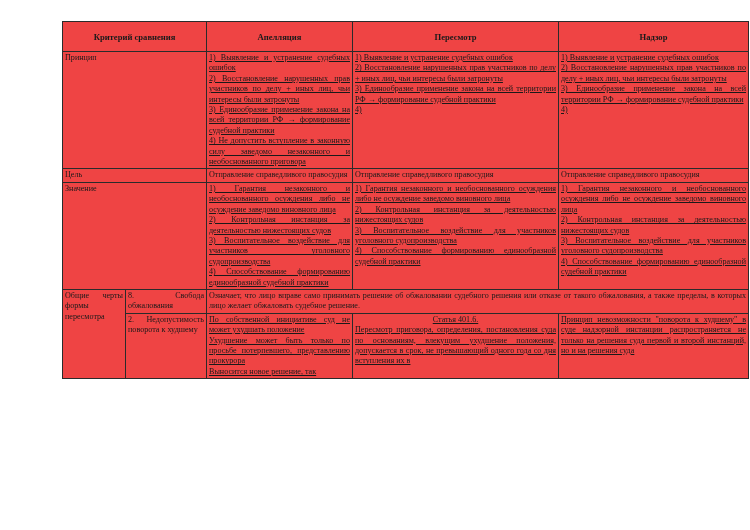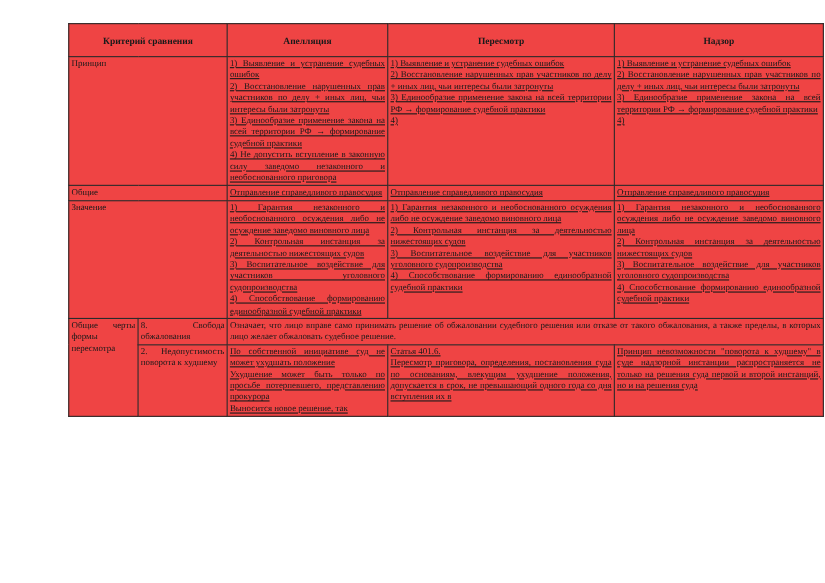--- a/index.html
+++ b/index.html
@@ -54,21 +54,20 @@
   }
   td.crit {
     text-align: center;
     font-weight: bold;
     vertical-align: top;
     padding-top: 3px;
   }
   td.ctr {
     text-align: center;
     vertical-align: top;
-    text-decoration: underline;
   }
   td.sub-left {
     font-weight: bold;
     text-align: left;
     vertical-align: top;
     padding-top: 2px;
   }
   td.big-left {
     font-weight: bold;
     text-align: left;
@@ -121,21 +120,21 @@
 2) Восстановление нарушенных прав участников по делу + иных лиц, чьи интересы были затронуты
 3) Единообразие применение закона на всей территории РФ → формирование судебной практики
 4)</td>
           <td class="cellblock">1) Выявление и устранение судебных ошибок
 2) Восстановление нарушенных прав участников по делу + иных лиц, чьи интересы были затронуты
 3) Единообразие применение закона на всей территории РФ → формирование судебной практики
 4)</td>
         </tr>
 
         <tr>
-          <td colspan="2" class="crit">Общие</td>
+          <td colspan="2" class="crit">Цель</td>
           <td class="ctr">Отправление справедливого правосудия</td>
           <td class="ctr">Отправление справедливого правосудия</td>
           <td class="ctr">Отправление справедливого правосудия</td>
         </tr>
 
         <tr>
           <td colspan="2" class="crit">Значение</td>
           <td class="cellblock">1) Гарантия незаконного и необоснованного осуждения либо не осуждение заведомо виновного лица
 2) Контрольная инстанция за деятельностью нижестоящих судов
 3) Воспитательное воздействие для участников уголовного судопроизводства
@@ -154,19 +153,19 @@
           <td rowspan="2" class="big-left">Общие черты формы пересмотра</td>
           <td class="sub-left">8. Свобода обжалования</td>
           <td colspan="3" class="merged-note">Означает, что лицо вправе само принимать решение об обжаловании судебного решения или отказе от такого обжалования, а также пределы, в которых лицо желает обжаловать судебное решение.</td>
         </tr>
 
         <tr>
           <td class="sub-left">2. Недопустимость поворота к худшему</td>
           <td class="cellblock">По собственной инициативе суд не может ухудшать положение
 Ухудшение может быть только по просьбе потерпевшего, представлению прокурора
 Выносится новое решение, так</td>
-          <td class="cellblock"><div style="text-align: left;">Статья 401.6.</div><div style="white-space: pre-line;">Пересмотр приговора, определения, постановления суда по основаниям, влекущим ухудшение положения, допускается в срок, не превышающий одного года со дня вступления их в</div></td>
+          <td class="cellblock"><div style="text-align: center;">Статья 401.6.</div><div style="white-space: pre-line;">Пересмотр приговора, определения, постановления суда по основаниям, влекущим ухудшение положения, допускается в срок, не превышающий одного года со дня вступления их в</div></td>
           <td class="cellblock">Принцип невозможности "поворота к худшему" в суде надзорной инстанции распространяется не только на решения суда первой и второй инстанций, но и на решения суда</td>
         </tr>
       </tbody>
     </table>
   </div>
 </div>
 
 </body></html>

